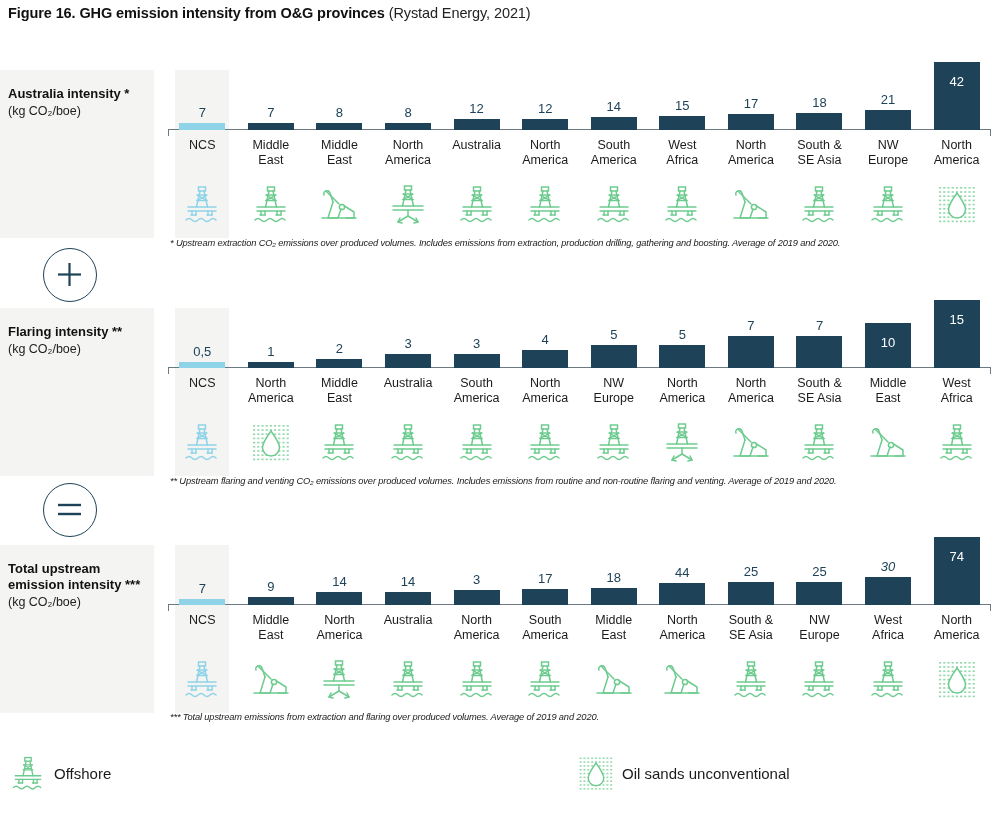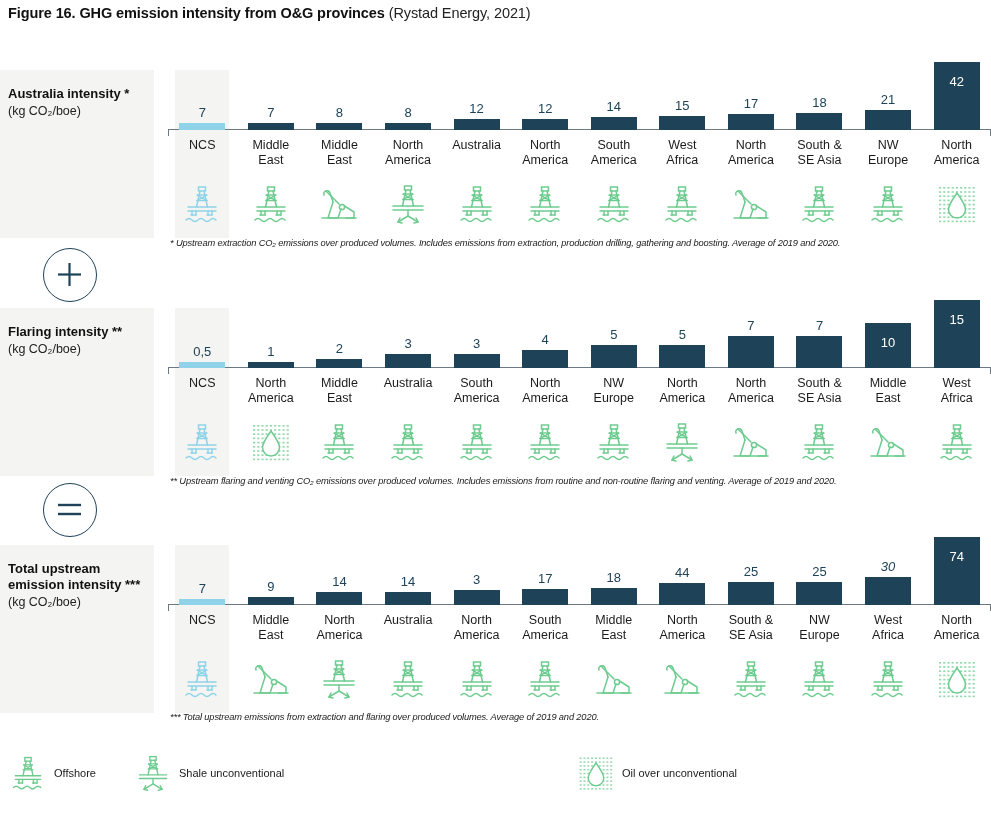--- a/index.html
+++ b/index.html
@@ -100,21 +100,21 @@
     white-space:nowrap;letter-spacing:-0.15px;
   }
   .f1{top:238px;}
   .f2{top:476px;}
   .f3{top:712px;}
 
   
   .legend{position:absolute;left:8px;top:755px;width:983px;height:40px;}
   .leg{position:absolute;top:0;display:flex;align-items:center;}
   .leg .lg-ic{width:40px;height:36px;display:flex;align-items:center;justify-content:center;}
-  .leg .lg-tx{font-size:11px;color:#1b1b1b;margin-left:6px;white-space:nowrap;}
+  .leg .lg-tx{font-size:15px;color:#1b1b1b;margin-left:6px;white-space:nowrap;}
 </style>
 </head>
 <body>
 
 <div class="title">
   <b>Figure 16. GHG emission intensity from O&amp;G provinces</b><span> (Rystad Energy, 2021)</span>
 </div>
 
 <div class="row row1">
     <div class="labelbox">
@@ -1007,36 +1007,20 @@
     <path d="M20 9 L16.5 25 M24 9 L27.5 25"></path>
     <path d="M17.3 13 L26.7 13 M16.8 18.5 L27.2 18.5"></path>
     <path d="M17.2 13.2 L26.6 18.4 M26.7 13.2 L17.3 18.4"></path>
     <path d="M8 25 H36 M8 29 H36"></path>
     <path d="M12 29 v4 M16 29 v4 M28 29 v4 M32 29 v4"></path>
     <path d="M11 33 h5 M27 33 h5"></path>
     <path d="M6 38 q3 -3 6 0 t6 0 t6 0 t6 0 t6 0" fill="none"></path>
   </svg>
       </span>
      <span class="lg-tx">Offshore</span>
-    </div>
-    <div class="leg" style="left: 125px;">
-      <span class="lg-ic">
-        <svg width="44" height="44" viewBox="0 0 44 44" fill="none" stroke="#6ecb8f" stroke-width="1.5" stroke-linecap="round">
-    <rect x="18.5" y="4" width="7" height="4"></rect>
-    <path d="M20 8 L16.5 24 M24 8 L27.5 24"></path>
-    <path d="M17.3 12 L26.7 12 M16.8 17.5 L27.2 17.5"></path>
-    <path d="M17.2 12.2 L26.6 17.4 M26.7 12.2 L17.3 17.4"></path>
-    <path d="M7 24 H37 M7 28 H37"></path>
-    <path d="M22 28 v6"></path>
-    <path d="M22 34 L12 40 M22 34 L32 40"></path>
-    <path d="M12 40 l2 -4 M12 40 l4 1"></path>
-    <path d="M32 40 l-2 -4 M32 40 l-4 1"></path>
-  </svg>
-      </span>
-     <span class="lg-tx">Shale unconventional</span>
     </div>
     <div class="leg" style="left: 568px;">
       <span class="lg-ic">
         <svg width="44" height="44" viewBox="0 0 44 44">
           <rect x="4" y="5" width="2.2" height="1.6" fill="#6ecb8f" opacity="0.75"></rect>
           <rect x="8.2" y="5" width="2.2" height="1.6" fill="#6ecb8f" opacity="0.75"></rect>
           <rect x="12.4" y="5" width="2.2" height="1.6" fill="#6ecb8f" opacity="0.75"></rect>
           <rect x="16.6" y="5" width="2.2" height="1.6" fill="#6ecb8f" opacity="0.75"></rect>
           <rect x="20.8" y="5" width="2.2" height="1.6" fill="#6ecb8f" opacity="0.75"></rect>
           <rect x="25" y="5" width="2.2" height="1.6" fill="#6ecb8f" opacity="0.75"></rect>
@@ -1111,15 +1095,15 @@
           <rect x="12.4" y="38.6" width="2.2" height="1.6" fill="#6ecb8f" opacity="0.75"></rect>
           <rect x="16.6" y="38.6" width="2.2" height="1.6" fill="#6ecb8f" opacity="0.75"></rect>
           <rect x="20.8" y="38.6" width="2.2" height="1.6" fill="#6ecb8f" opacity="0.75"></rect>
           <rect x="25" y="38.6" width="2.2" height="1.6" fill="#6ecb8f" opacity="0.75"></rect>
           <rect x="29.200000000000003" y="38.6" width="2.2" height="1.6" fill="#6ecb8f" opacity="0.75"></rect>
           <rect x="33.400000000000006" y="38.6" width="2.2" height="1.6" fill="#6ecb8f" opacity="0.75"></rect>
           <rect x="37.6" y="38.6" width="2.2" height="1.6" fill="#6ecb8f" opacity="0.75"></rect>
     <path d="M22 11 C 15.5 20, 13.5 23.5, 13.5 27.5 a8.5 8.5 0 0 0 17 0 C 30.5 23.5, 28.5 20, 22 11 Z" fill="#ffffff" stroke="#6ecb8f" stroke-width="1.5"></path>
   </svg>
       </span>
-     <span class="lg-tx">Oil over unconventional</span>
+     <span class="lg-tx">Oil sands unconventional</span>
     </div>
   </div>
 
 </body></html>

